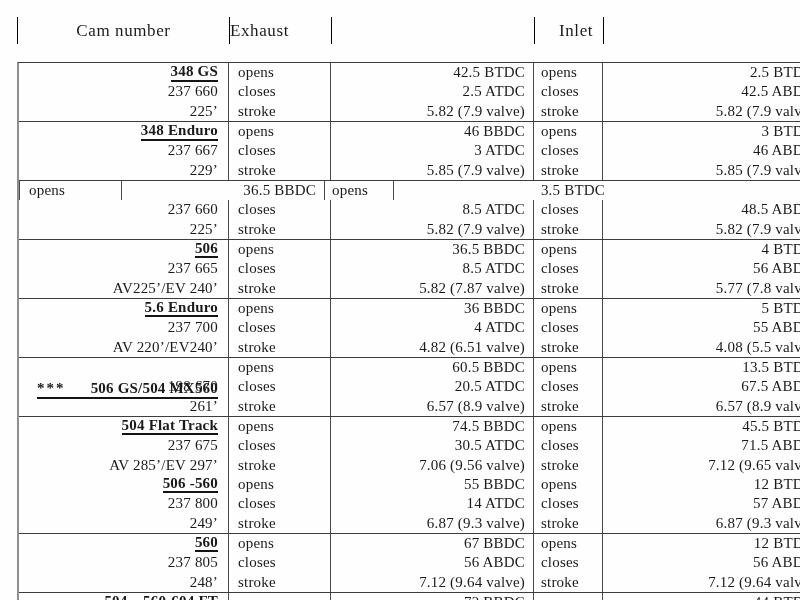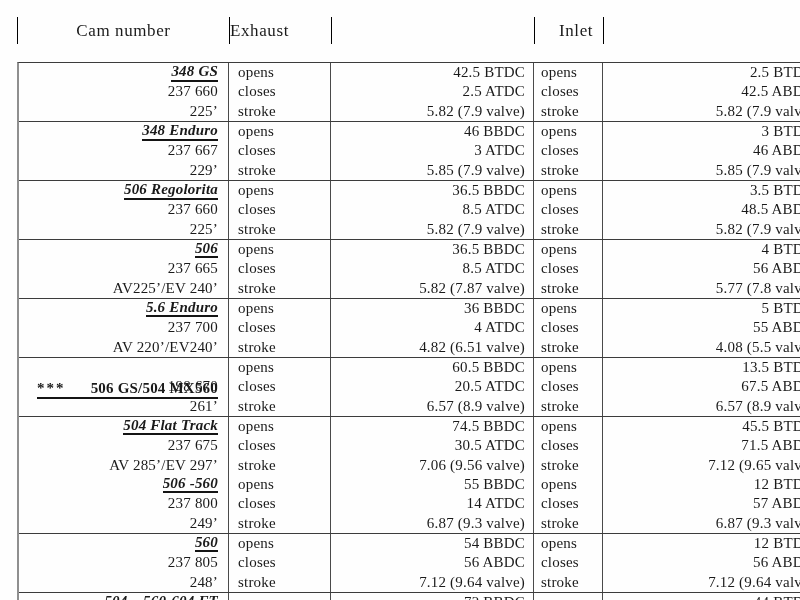--- a/index.html
+++ b/index.html
@@ -42,21 +42,20 @@
   .c2 { width: 102px; border-left: 1px solid #4a4a4a; padding-left: 9px; }
   .c3 { width: 203px; border-left: 1px solid #4a4a4a; justify-content: flex-end; padding-right: 8px; }
   .c4 { width: 69px;  border-left: 1px solid #4a4a4a; padding-left: 7px; }
   .c5 { width: 216px; border-left: 1px solid #4a4a4a; justify-content: flex-end; padding-right: 4px; white-space: nowrap; }
 
   .cam-name {
     font-weight: 700;
     border-bottom: 2px solid #141414;
     white-space: nowrap;
     line-height: 1.05;
-    font-style: italic;
   }
   .name-wrap {
     display: flex; justify-content: space-between; align-items: baseline;
     flex: 1; margin-left: 18px;
     border-bottom: 2px solid #141414;
     font-weight: 700;
     line-height: 1.05;
   }
   .prefix { font-weight: 700; letter-spacing: 2px; }
   .plain  { white-space: nowrap; margin-top: 45px; }
@@ -124,23 +123,20 @@
       <div class="row">
         <div class="c1">229’</div>
         <div class="c2">stroke</div>
         <div class="c3">5.85 (7.9 valve)</div>
         <div class="c4">stroke</div>
         <div class="c5">5.85 (7.9 valve)</div>
       </div>
     </div>
     <div class="cam-group bt">
       <div class="row">
-        <div class="c1">
-          <div class="cam-name">506 Regolorita</div>
-        </div>
         <div class="c2">opens</div>
         <div class="c3">36.5 BBDC</div>
         <div class="c4">opens</div>
         <div class="c5">3.5 BTDC</div>
       </div>
       <div class="row">
         <div class="c1">237 660</div>
         <div class="c2">closes</div>
         <div class="c3">8.5 ATDC</div>
         <div class="c4">closes</div>
@@ -281,21 +277,21 @@
         <div class="c4">stroke</div>
         <div class="c5">6.87 (9.3 valve)</div>
       </div>
     </div>
     <div class="cam-group bt">
       <div class="row">
         <div class="c1">
           <div class="cam-name">560</div>
         </div>
         <div class="c2">opens</div>
-        <div class="c3">54 BBDC</div>
+        <div class="c3">67 BBDC</div>
         <div class="c4">opens</div>
         <div class="c5">12 BTDC</div>
       </div>
       <div class="row">
         <div class="c1">237 805</div>
         <div class="c2">closes</div>
         <div class="c3">56 ABDC</div>
         <div class="c4">closes</div>
         <div class="c5">56 ABDC</div>
       </div>

